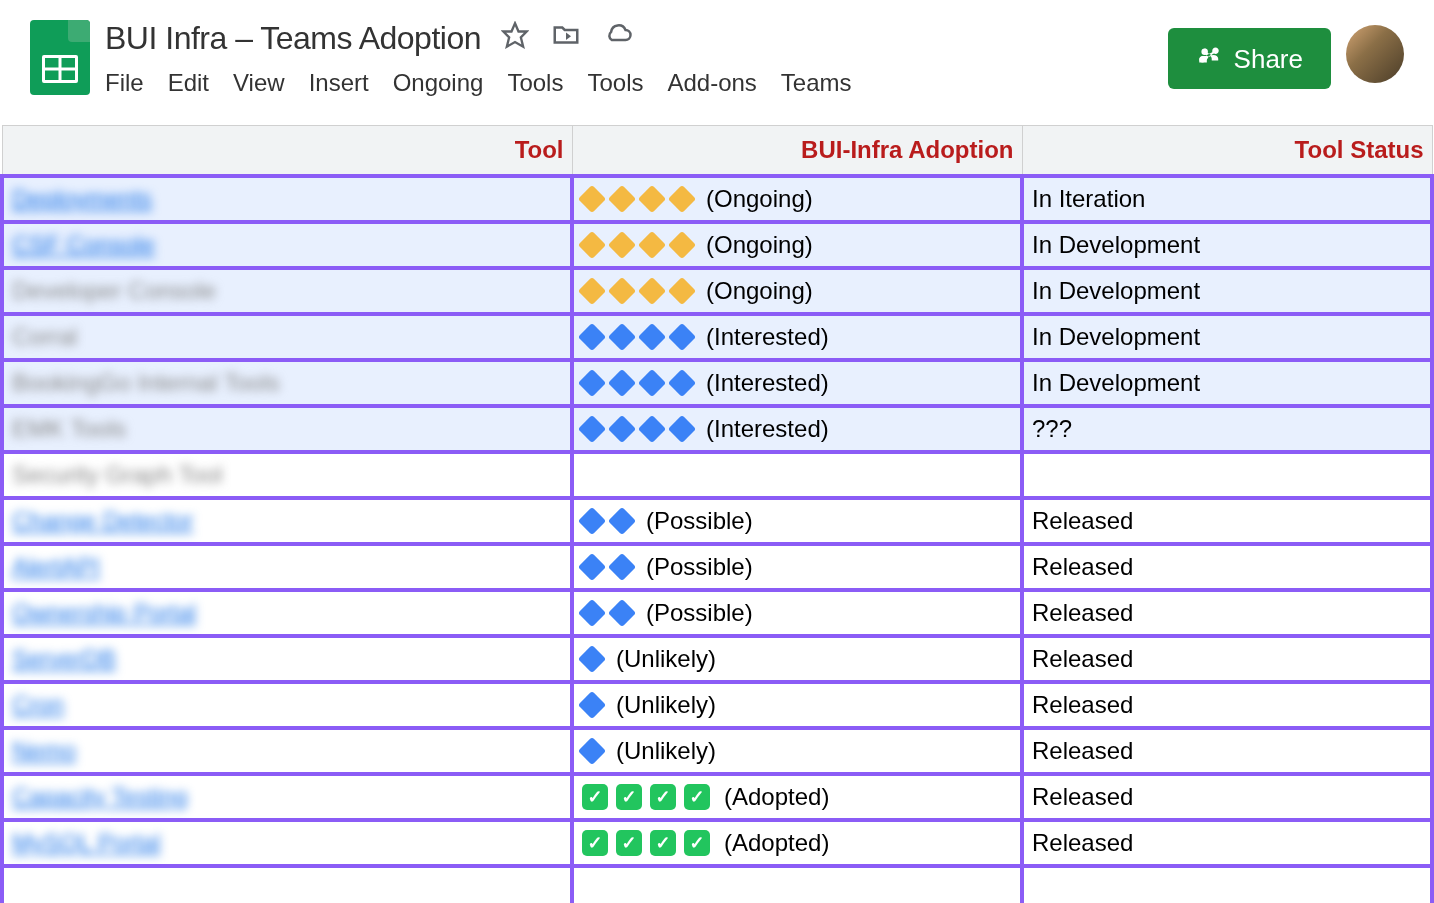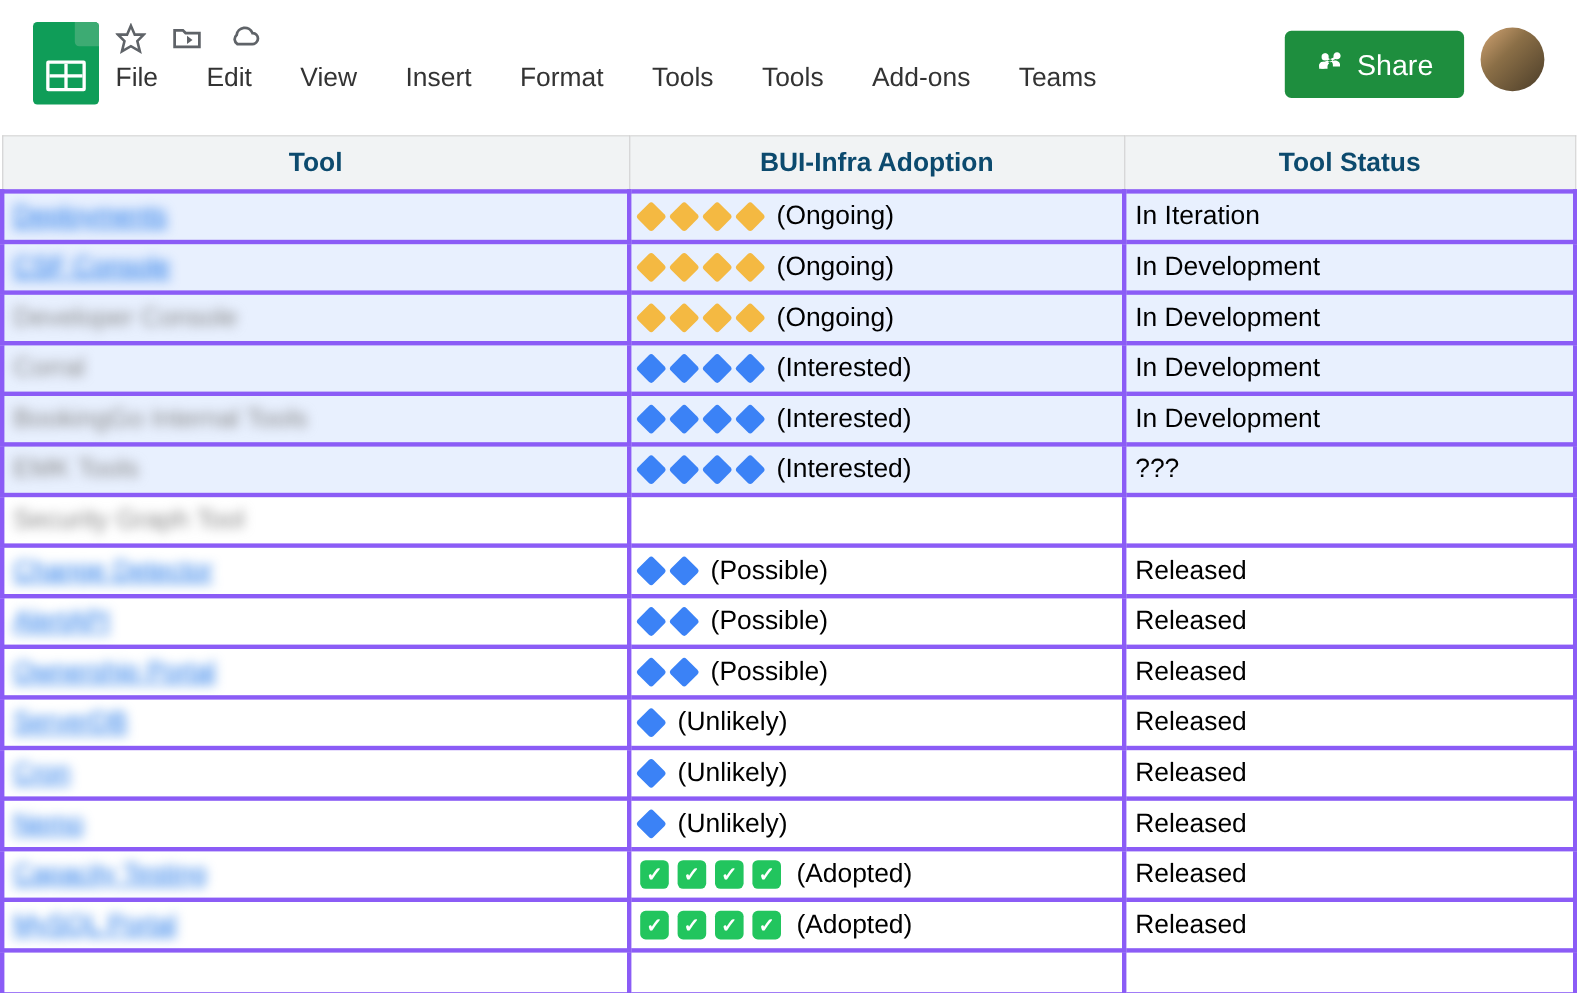--- a/index.html
+++ b/index.html
@@ -10,30 +10,30 @@
     .sheets-logo::before { content: ""; position: absolute; top: 0; right: 0; width: 22px; height: 22px; background: #3dab73; border-radius: 0 4px 0 4px; }
     .sheets-logo .grid { position: absolute; top: 35px; left: 12px; width: 36px; height: 28px; border: 3px solid #fff; border-radius: 2px; }
     .sheets-logo .grid::before { content: ""; position: absolute; left: 50%; top: 0; bottom: 0; width: 3px; background: #fff; transform: translateX(-50%); }
     .sheets-logo .grid::after { content: ""; position: absolute; top: 50%; left: 0; right: 0; height: 3px; background: #fff; transform: translateY(-50%); }
     
     .title-area { flex: 1; }
     .title-row { display: flex; align-items: center; gap: 20px; }
     .doc-title { font-size: 32px; font-weight: 400; color: #333; letter-spacing: -0.5px; }
     .title-icons { display: flex; gap: 22px; align-items: center; }
     .title-icon { color: #5f6368; font-size: 26px; cursor: pointer; }
-    .menu-bar { display: flex; gap: 44px; margin-top: 0; }
+    .menu-bar { display: flex; gap: 24px; margin-top: 12px; }
     .menu-item { font-size: 24px; color: #333; cursor: pointer; }
     
     .share-btn { background: #1e8e3e; color: #fff; border: none; border-radius: 6px; padding: 14px 28px; font-size: 26px; font-weight: 500; display: flex; align-items: flex-end; gap: 12px; cursor: pointer; margin-top: 8px; }
     .share-icon svg { width: 26px; height: 26px; fill: #fff; }
     
     .avatar { width: 58px; height: 58px; border-radius: 50%; background: linear-gradient(135deg, #d4a574 0%, #8b6f47 40%, #4a3c28 100%); margin-top: 5px; margin-right: 10px; flex-shrink: 0; }
     
     .sheet-table { width: 100%; border-collapse: collapse; margin-top: 18px; }
-    .sheet-table th { background: #f1f3f4; border: 1px solid #d0d0d0; padding: 10px 8px; text-align: center; font-size: 24px; font-weight: 700; color: #0c4a6e; }
+    .sheet-table th { background: #f1f3f4; border: 1px solid #d0d0d0; padding: 10px 8px; text-align: right; font-size: 24px; font-weight: 700; color: #b91c1c; }
     .sheet-table td { border: 4px solid #8b5cf6; padding: 7px 8px; font-size: 24px; color: #000; height: 40px; vertical-align: middle; }
     
     .sheet-table th:nth-child(1), .sheet-table td:nth-child(1) { width: 570px; }
     .sheet-table th:nth-child(2), .sheet-table td:nth-child(2) { width: 450px; margin-left: 40px; }
     .sheet-table th:nth-child(3), .sheet-table td:nth-child(3) { width: auto; margin-left: 36px; }
     
     .hl { background: #e8f0fe; }
     .blurred { filter: blur(5px); color: #888; }
     .blurred.link { color: #1a73e8; text-decoration: underline; }
     
@@ -48,20 +48,21 @@
   </style>
 </head>
 <body>
 
 <div class="header">
   <div class="sheets-logo">
       <div class="grid"></div>
     </div>
   <div class="title-area">
     <div class="title-row">
+      <span class="doc-title">BUI Infra – Teams Adoption</span>
       <div class="title-icons">
         <span class="title-icon">
           <svg width="28" height="28" viewBox="0 0 24 24" fill="none" stroke="#5f6368" stroke-width="2">
               <polygon points="12,2 15,9 22,9 17,14 19,22 12,18 5,22 7,14 2,9 9,9"></polygon>
             </svg>
         </span>
         <span class="title-icon">
           <svg width="30" height="30" viewBox="0 0 24 24" fill="none" stroke="#5f6368" stroke-width="2">
               <path d="M3 6h6l2 2h10v10H3z"></path>
               <path d="M12 10l4 3-4 3v-6z" fill="#5f6368" stroke="none"></path>
@@ -72,21 +73,21 @@
               <path d="M18 16a4 4 0 0 0 0-8 6 6 0 0 0-11.5 1.5A4 4 0 0 0 7 16h11z"></path>
             </svg>
         </span>
       </div>
     </div>
     <div class="menu-bar">
       <span class="menu-item">File</span>
       <span class="menu-item">Edit</span>
       <span class="menu-item">View</span>
       <span class="menu-item">Insert</span>
-      <span class="menu-item">Format</span>
+      <span class="menu-item">Ongoing</span>
       <span class="menu-item">Tools</span>
       <span class="menu-item">Tools</span>
       <span class="menu-item">Add-ons</span>
       <span class="menu-item">Teams</span>
     </div>
   </div>
   <button class="share-btn">
     <span class="share-icon">
       <svg viewBox="0 0 24 24">
           <path d="M15 8c0-1.66 1.34-3 3-3s3 1.34 3 3-1.34 3-3 3c-.52 0-1-.13-1.42-.36L9 14.5V16c0 1.66-1.34 3-3 3s-3-1.34-3-3 1.34-3 3-3c.52 0 1 .13 1.42.36L15 9.5V8zm-6 8c0-.55-.45-1-1-1s-1 .45-1 1 .45 1 1 1 1-.45 1-1zm8-9c.55 0 1 .45 1 1s-.45 1-1 1-1-.45-1-1 .45-1 1-1zM9 6c-1.66 0-3 1.34-3 3 0 .52.13 1 .36 1.42l6.14 3.08c.44-.31.97-.5 1.5-.5h.5v-1l-6.14-3.08C8.13 8.48 8 7.99 8 7.5 8 6.67 8.67 6 9.5 6H9z"></path>

